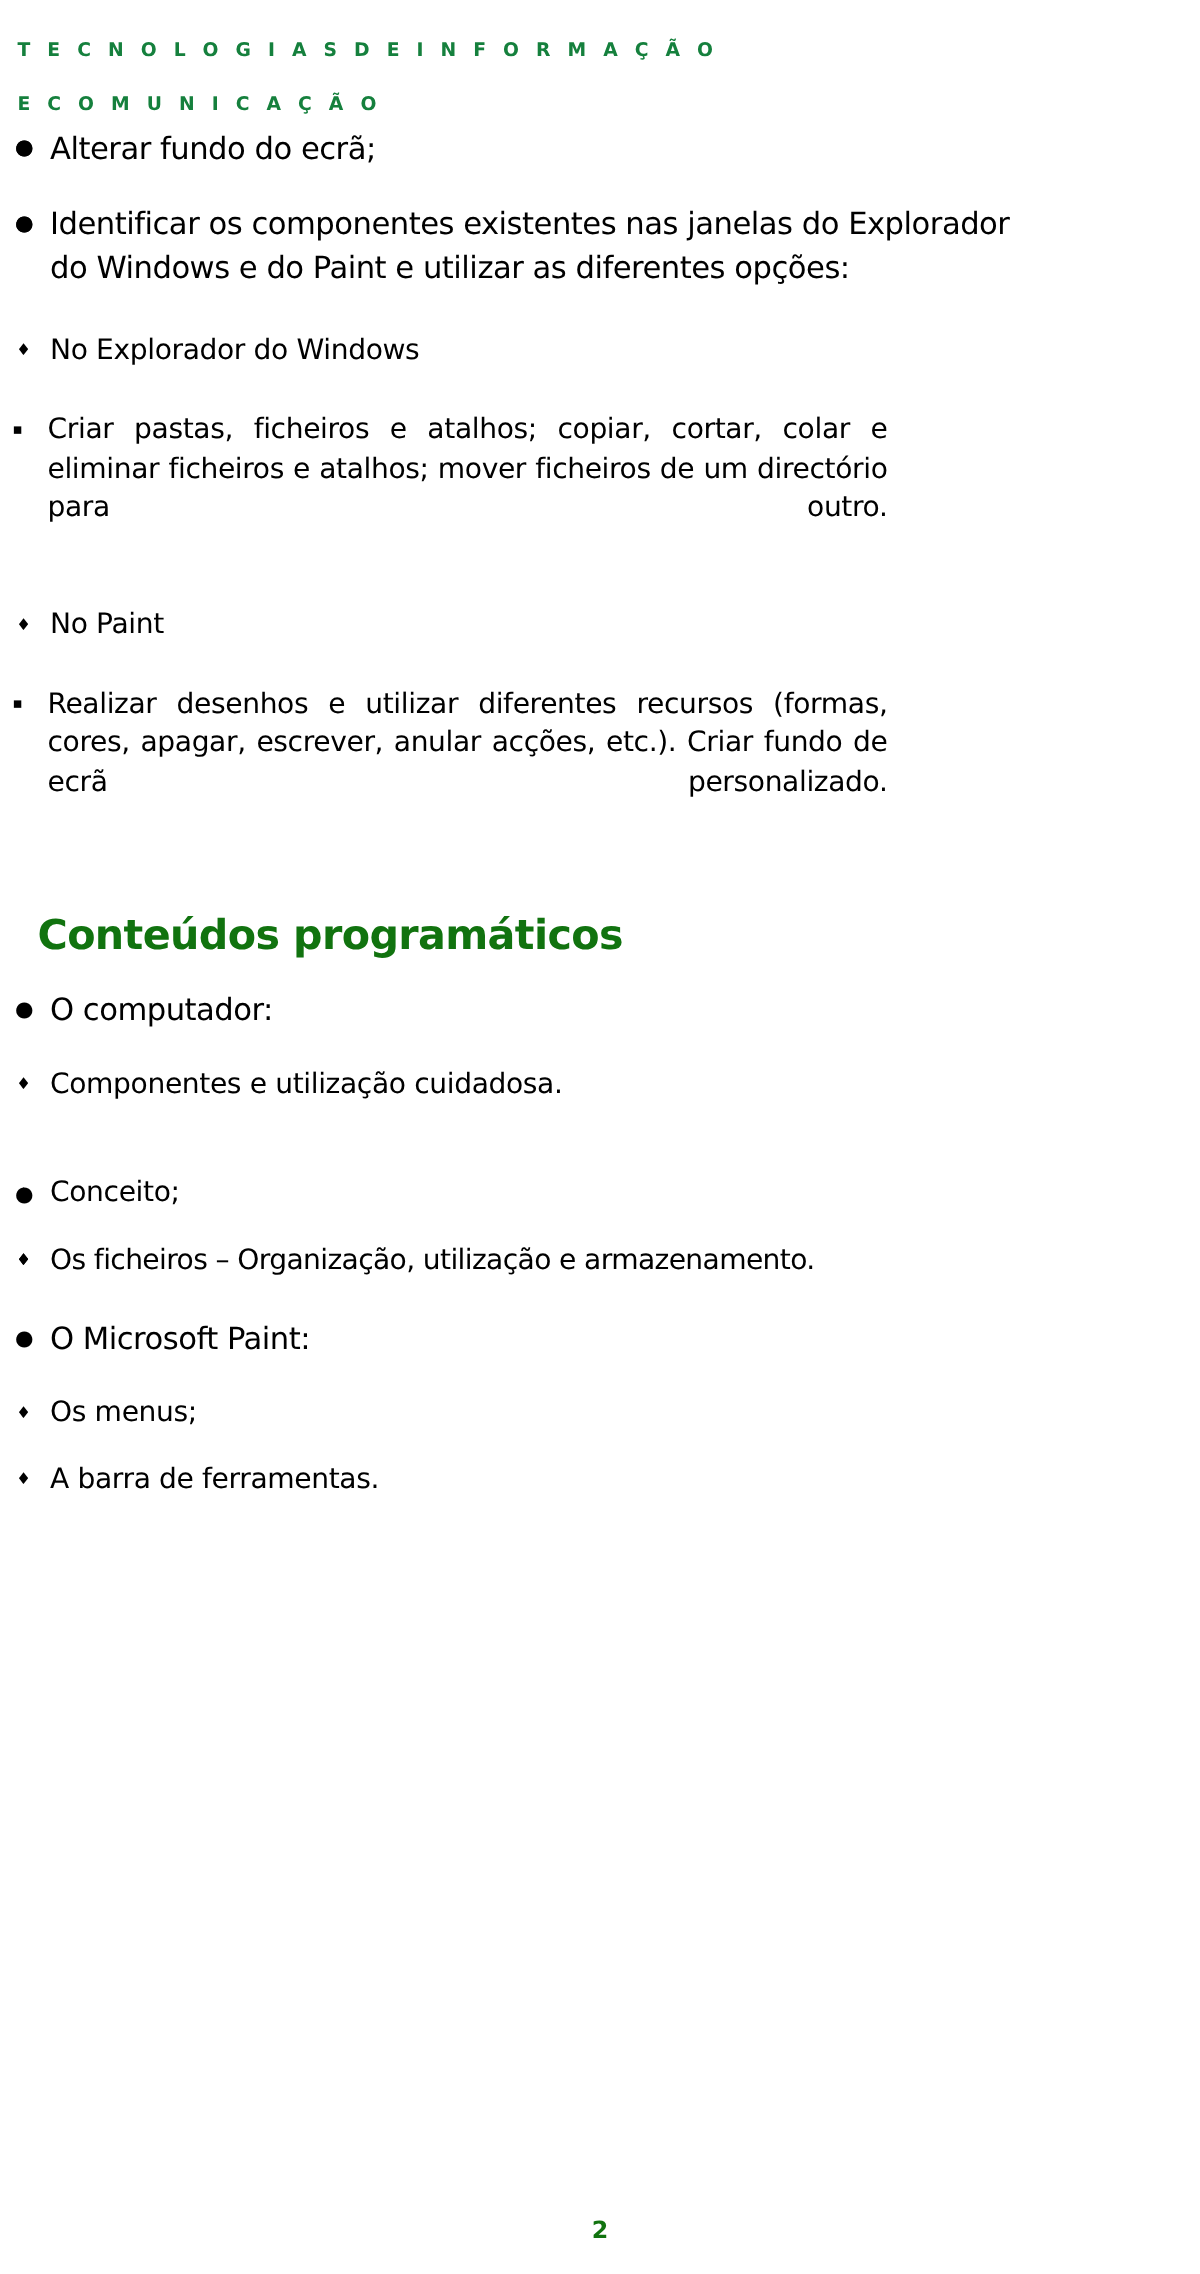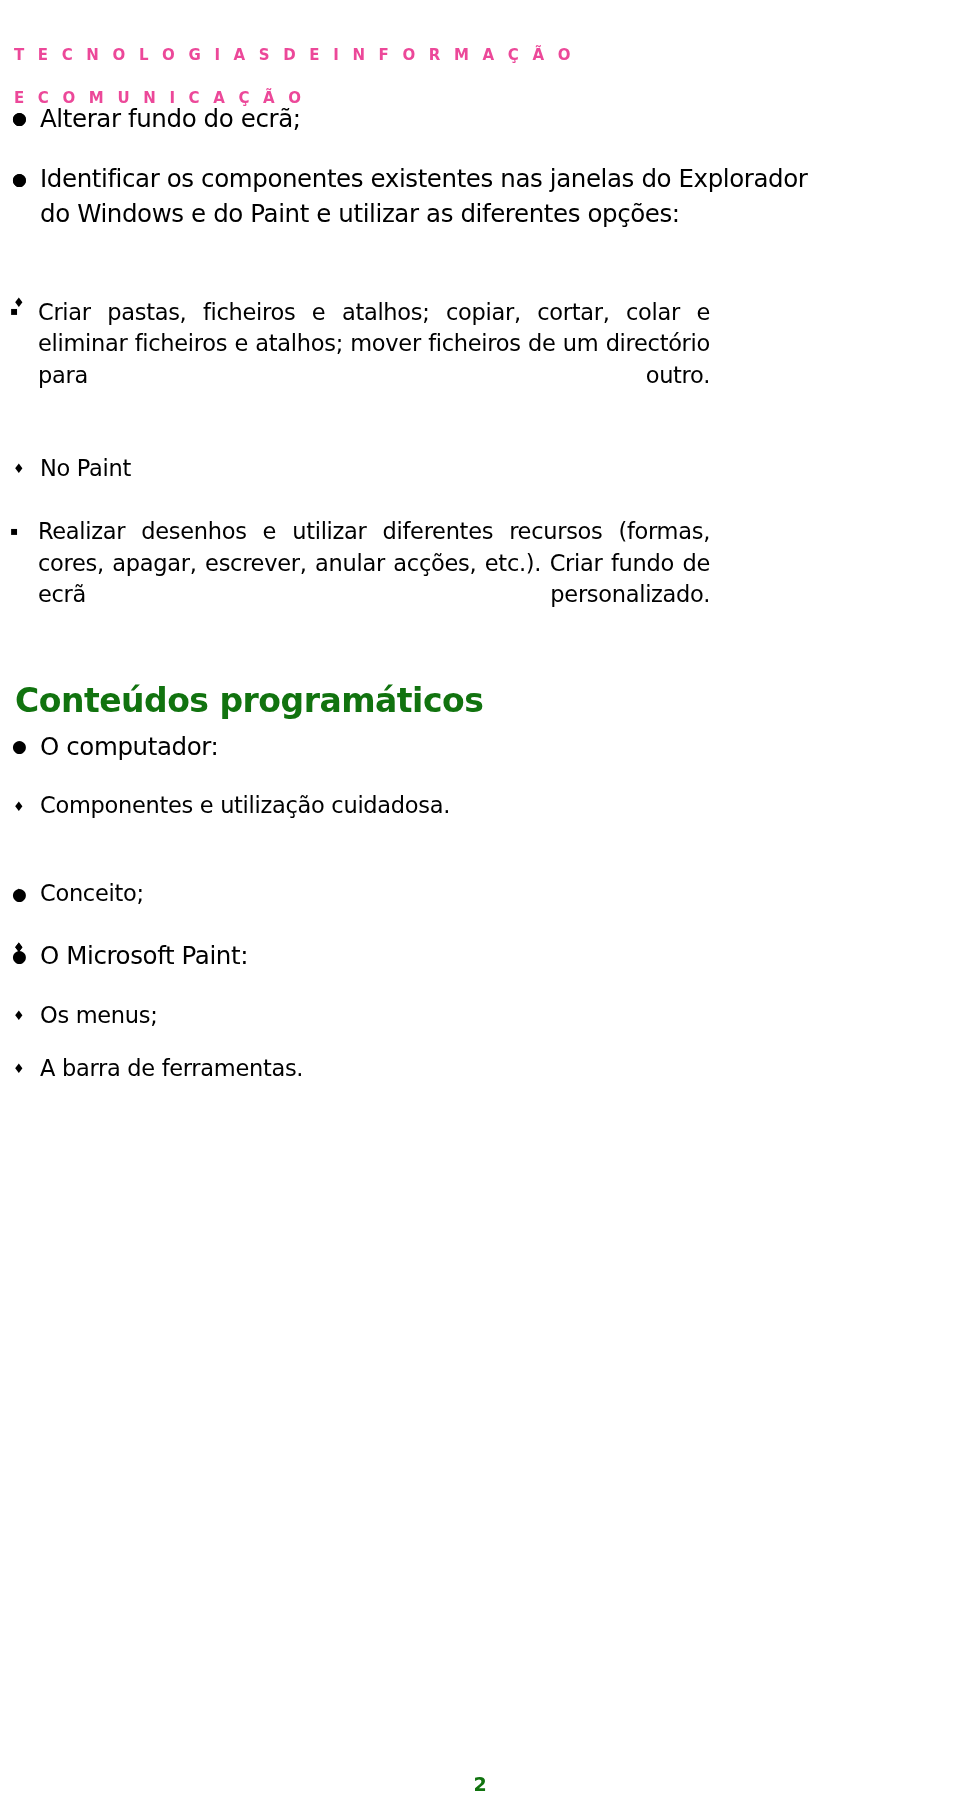--- a/index.html
+++ b/index.html
@@ -22,23 +22,23 @@
     position: relative;
     width: 960px;
     height: 1819px;
     box-sizing: border-box;
     padding: 0;
   }
 
   
   .doc-header {
     position: absolute;
-    top: 24px;
+    top: 9px;
     left: 14px;
-    color: #ec4899;
+    color: #15803d;
     font-family: "DejaVu Sans", sans-serif;
     font-size: 15px;
     font-weight: 600;
     letter-spacing: 4.2px;
     line-height: 1.42;
     white-space: pre-line;
   }
 
   
   .content {
@@ -119,21 +119,21 @@
   
   .ind-1 { margin-left: 62px; width: 816px; }
   .ind-2 { margin-left: 126px; width: 752px; }
   .ind-3 { margin-left: 168px; width: 710px; }
   .ind-4 { margin-left: 190px; width: 690px; }
   .block-gap-md { height: 16px; }
   .block-gap-sm { height: 8px; }
 
   
   .section-title {
-    margin: 1px;
+    margin: 16px;
     padding: 0 0 0 14px;
     color: #11730f;
     font-family: "DejaVu Sans", sans-serif;
     font-size: 33px;
     font-weight: 700;
     letter-spacing: -0.5px;
     line-height: 1.2;
   }
 
   
@@ -178,20 +178,21 @@
         <span class="mk">●</span>
         <span class="tx">Identificar os componentes existentes nas janelas do Explorador do Windows e do Paint e utilizar as diferentes opções:</span>
       </li>
     </ul>
 
     <div class="block-gap-sm"></div>
 
     <ul class="lvl ind-2">
       <li class="l2">
         <span class="mk">♦</span>
+        <span class="tx">No Explorador do Windows</span>
       </li>
     </ul>
 
     <ul class="lvl ind-3">
       <li class="l3">
         <span class="mk">▪</span>
         <span class="tx">Criar pastas, ficheiros e atalhos; copiar, cortar, colar e eliminar ficheiros e atalhos; mover ficheiros de um directório para outro.</span>
       </li>
     </ul>
 
@@ -240,20 +241,21 @@
     <ul class="lvl ind-4">
       <li class="l2">
         <span class="mk">♦</span>
         <span class="tx">Conceito;</span>
       </li>
       <li class="l2">
         <span class="mk">♦</span>
       </li>
       <li class="l2">
         <span class="mk">♦</span>
+        <span class="tx nowrap-tight">Os ficheiros – Organização, utilização e armazenamento.</span>
       </li>
     </ul>
 
     <div class="block-gap-sm"></div>
 
     <ul class="lvl ind-1">
       <li class="l1">
         <span class="mk">●</span>
         <span class="tx">O Microsoft Paint:</span>
       </li>

